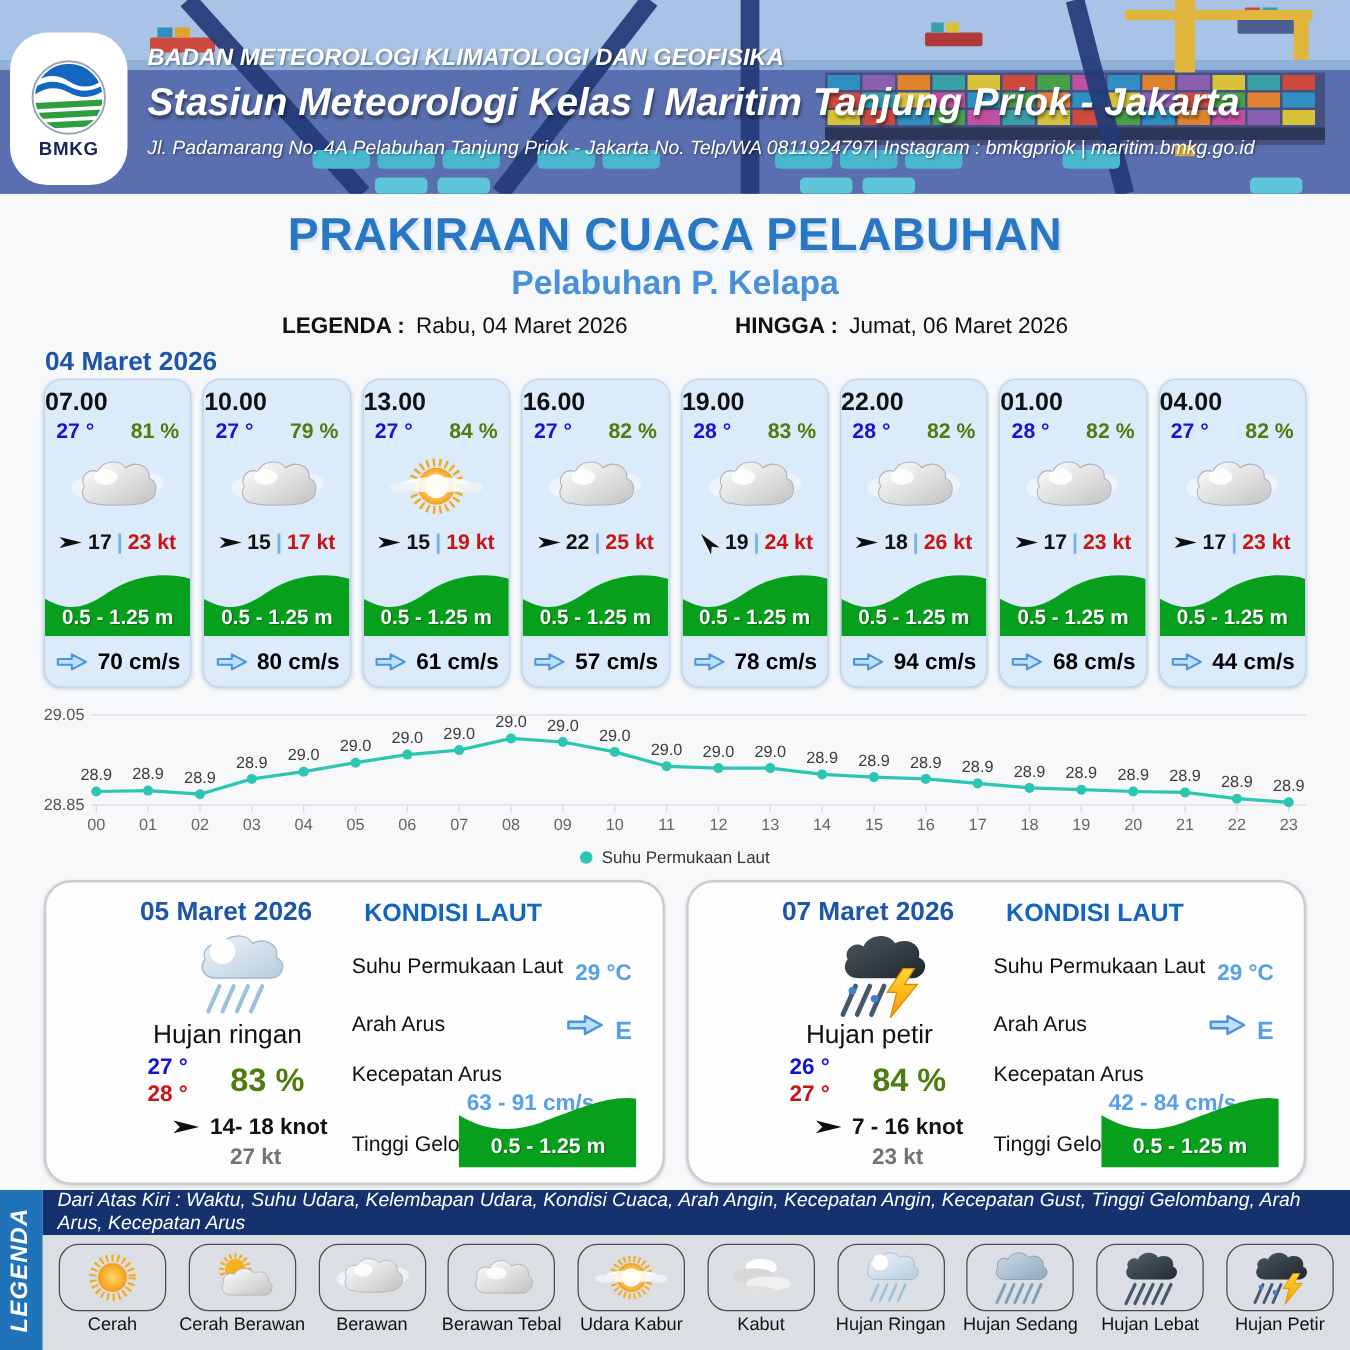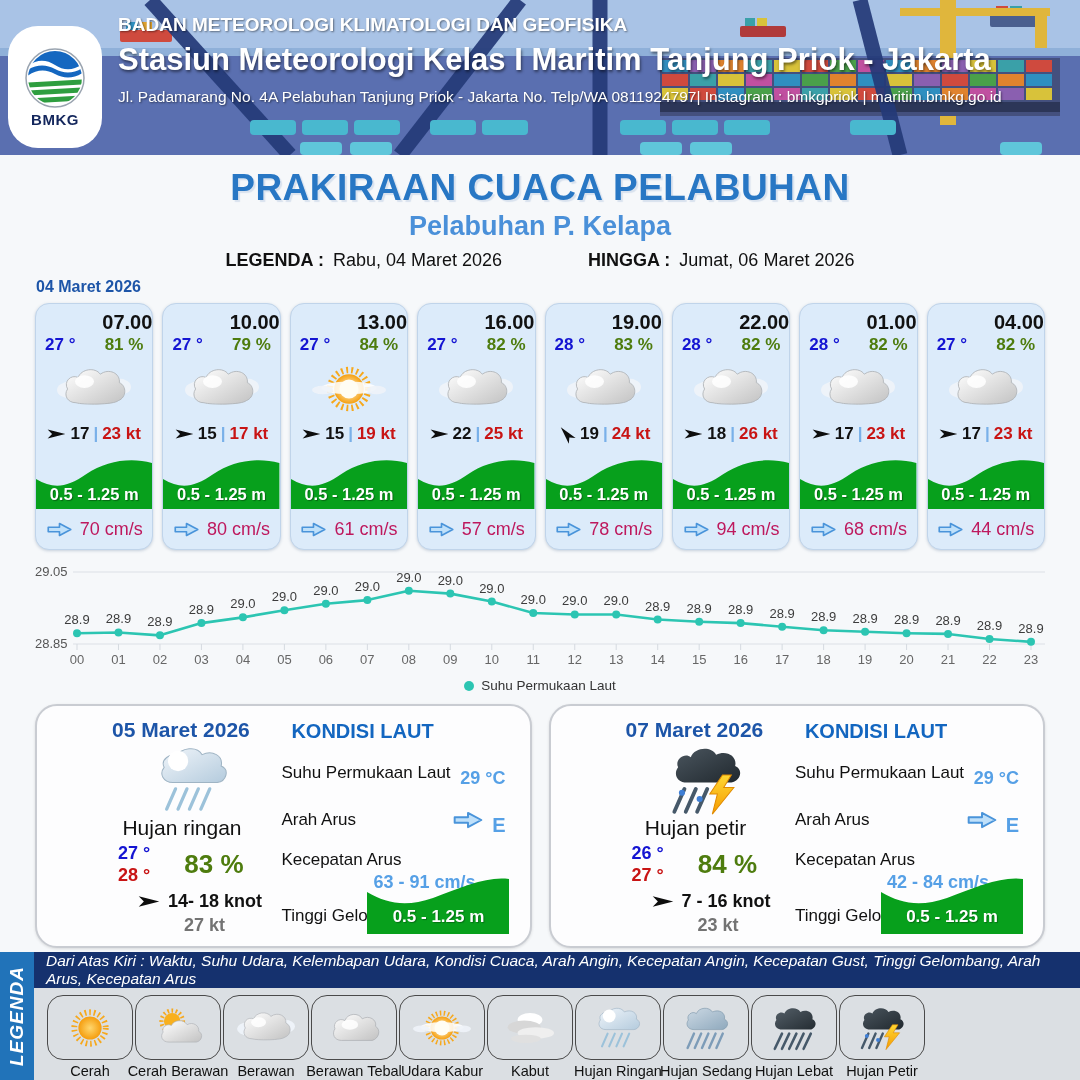--- a/index.html
+++ b/index.html
@@ -7,58 +7,58 @@
     font-family:"Liberation Sans", sans-serif; background:#f6f8fa; }
   .page { position:relative; width:1080px; height:1080px; }
 
   
   .header { position:relative; height:155px; overflow:hidden; background:#5a6fb0; }
   .header-art { position:absolute; inset:0; }
   .logo-pill { position:absolute; left:8px; top:26px; width:94px; height:122px;
     background:#fff; border-radius:30px; display:flex; flex-direction:column;
     align-items:center; justify-content:center; z-index:3; }
   .logo-bmkg-text { font-weight:bold; font-size:15px; color:#13265c; margin-top:2px; letter-spacing:.5px; }
-  .header-text { position:absolute; left:118px; top:14px; z-index:3; color:#fff; }
+  .header-text { position:absolute; left:118px; top:36px; z-index:3; color:#fff;font-style:italic; }
   .header-org { font-size:19px; font-weight:bold; text-shadow:1px 1px 2px rgba(0,0,0,.45); }
   .header-station { font-size:31px; font-weight:bold; margin-top:6px; text-shadow:1px 2px 3px rgba(0,0,0,.5); }
   .header-address { font-size:15.5px; margin-top:10px; text-shadow:1px 1px 2px rgba(0,0,0,.5); }
 
   
   .title-sec { height:148px; }
   .main-title { text-align:center; padding-top:12px; font-size:37px; font-weight:bold;
     color:#2877c4; letter-spacing:.5px; text-shadow:2px 2px 1px #d9e2ee; }
   .sub-title { text-align:center; font-size:27px; font-weight:bold; color:#4a90d9; margin-top:2px; }
   .validity { display:flex; justify-content:center; gap:86px; margin-top:8px; font-size:18px; color:#111; }
   .validity .grp { display:flex; gap:9px; align-items:baseline; }
   .validity .lbl { font-weight:bold; }
-  .day-date { margin:7px 4px 0 36px; font-size:16px; font-weight:bold; color:#1d55a8; }
+  .day-date { margin:7px 4px 0 36px; font-size:21px; font-weight:bold; color:#1d55a8; }
 
   
   .cards-row { display:flex; gap:9px; margin:0 35px; height:247px; }
   .hcard { flex:1; background:#dcebfa; border:1px solid #c0d4ea; border-radius:14px;
     box-shadow:0 1px 3px rgba(60,90,130,.25); display:flex; flex-direction:column;
     overflow:hidden; position:relative; }
-  .h-time { text-align:right; margin-top:7px; font-size:20px; font-weight:bold; color:#111; }
+  .h-time { text-align:left; margin-top:7px; font-size:20px; font-weight:bold; color:#111; }
   .h-th { display:flex; justify-content:space-between; padding:0 9px; margin-top:1px; }
   .h-temp { color:#1414d2; font-weight:bold; font-size:17px; }
   .h-hum  { color:#4e7c0e; font-weight:bold; font-size:17px; }
   .h-icon { height:64px; display:flex; align-items:center; justify-content:center; margin-top:2px; }
   .h-icon svg { width:74px; height:56px; }
   .h-wind { display:flex; align-items:center; justify-content:center; gap:4px; height:26px; }
   .h-wind .dart { width:19px; height:12px; display:inline-flex; }
   .h-ws { font-weight:bold; font-size:17px; color:#111; }
   .h-sep { color:#79b0e9; font-weight:bold; font-size:17px; }
   .h-wg { font-weight:bold; font-size:17px; color:#c81414; }
   .h-waveband { position:relative; height:57px; margin-top:auto; }
   .h-waveband svg { position:absolute; inset:0; width:100%; height:100%; }
   .h-waveval { position:absolute; bottom:5px; width:100%; text-align:center; color:#fff;
     font-weight:bold; font-size:16.5px; text-shadow:1px 1px 1px rgba(0,0,0,.35); z-index:2; }
   .h-cur { height:40px; display:flex; align-items:center; justify-content:center; gap:7px; }
   .h-cur .cur-ic { width:27px; height:17px; display:inline-flex; }
-  .h-curval { color:#be185d; font-weight:normal; font-size:18px; }
+  .h-curval { color:#000000; font-weight:bold; font-size:18px; }
 
   
   .chart-sec { margin:6px 35px 0; height:146px; }
   .chart-sec svg.plot { width:1010px; height:120px; display:block; }
   .chart-legend { display:flex; align-items:center; justify-content:center; gap:7px; margin-top:2px; }
   .chart-dot { width:10px; height:10px; border-radius:50%; background:#2cc5b2; }
   .chart-legend span.txt { font-size:13.5px; color:#333; }
 
   
   .daily-row { display:flex; gap:17px; margin:2px 35px 0; height:244px; }
@@ -94,21 +94,21 @@
 
   
   .legend-panel { position:absolute; left:0; right:0; bottom:0; height:128px; background:#dbdfe3; }
   .legend-side { position:absolute; left:0; top:0; bottom:0; width:34px; background:#2173b9;
     display:flex; align-items:center; justify-content:center; z-index:2; }
   .legend-side span { transform:rotate(-90deg); color:#fff; font-weight:bold; font-style:italic;
     font-size:19px; letter-spacing:1px; white-space:nowrap; }
   .legend-desc { position:absolute; left:34px; right:0; top:0; height:36px; background:#15316e;
     color:#fff; font-style:italic; font-size:15.5px; display:flex; align-items:center; padding-left:12px; }
   .legend-body { position:absolute; left:34px; right:0; top:36px; bottom:0;
-    display:flex; justify-content:flex-start; padding:7px 12px 1px; }
+    display:flex; justify-content:space-between; padding:7px 12px 12px; }
   .legend-item { display:flex; flex-direction:column; align-items:center; width:88px; }
   .legend-box { width:86px; height:72px; border:1.4px solid #4a4a4a; border-radius:16px;
     display:flex; align-items:center; justify-content:center; }
   .legend-box svg { width:58px; height:48px; }
   .legend-label { margin-top:3px; font-size:14.5px; color:#111; white-space:nowrap; }
 </style>
 </head>
 <body>
 
 <div class="page">

